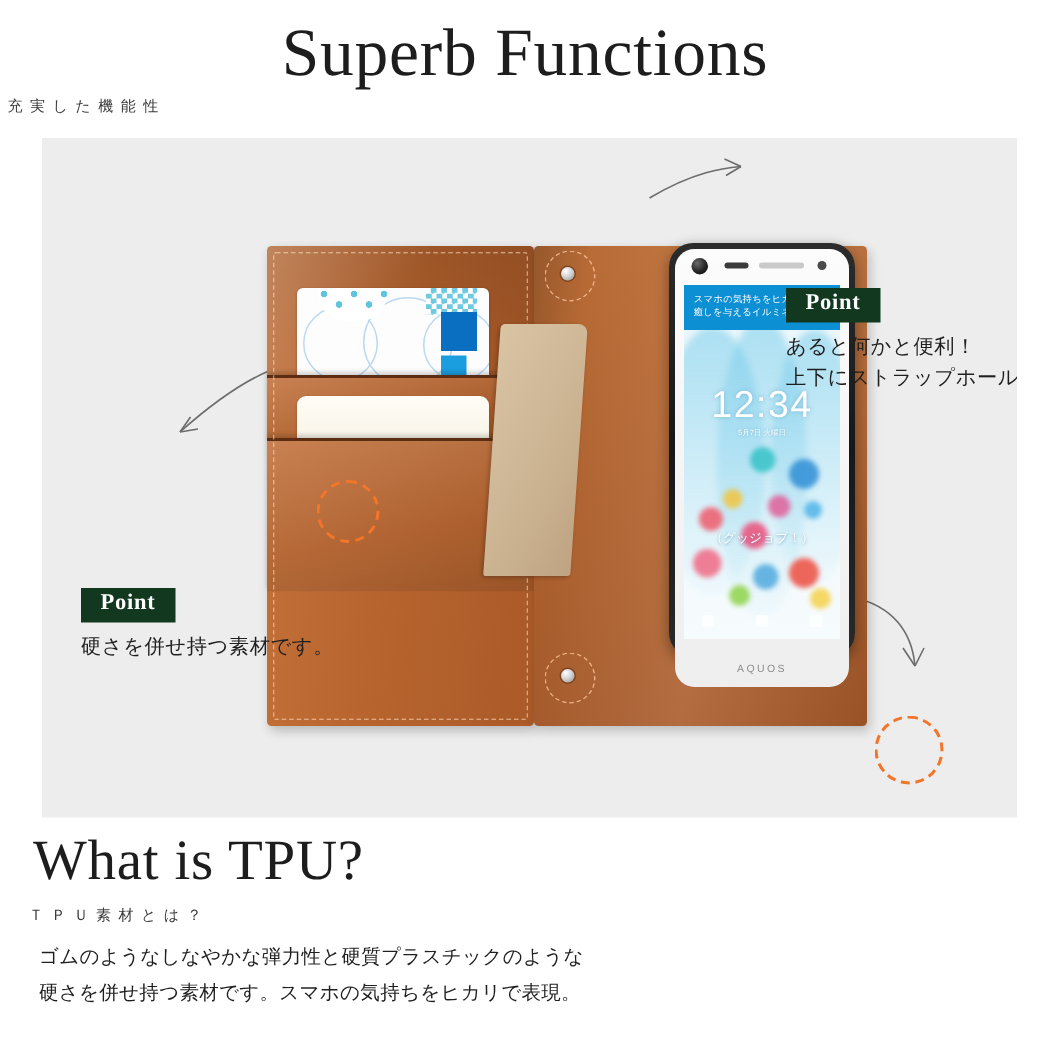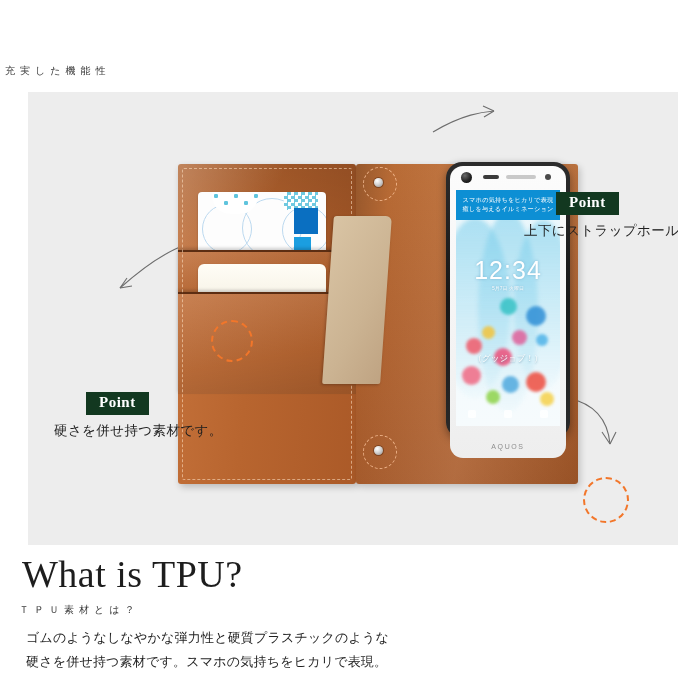--- a/index.html
+++ b/index.html
@@ -325,21 +325,20 @@
   .point-badge {
     display: inline-block;
     background: #123820;
     color: #ffffff;
     font-family: "Liberation Serif", serif;
     font-size: 15px;
     font-weight: 700;
     padding: 1px 13px 2px 13px;
     letter-spacing: 0.5px;
     line-height: 1.3;
-    margin-left: 32px;
   }
   .callout-line {
     font-size: 13.5px;
     color: #1f1f1f;
     line-height: 1.58;
     white-space: nowrap;
     letter-spacing: 0.4px;
   }
   #callout-strap  { left: 496px; top: 100px; }
   #callout-strap .point-badge { margin-bottom: 5px; }
@@ -376,20 +375,21 @@
     font-size: 13px;
     line-height: 1.85;
     color: #1f1f1f;
     letter-spacing: 0.2px;
   }
 </style>
 </head>
 <body>
 
 <div id="header">
+  <div id="main-title">Superb Functions</div>
   <div id="sub-title">充実した機能性</div>
 </div>
 
 <div id="photo-panel">
 
   <svg width="650" height="453" style="position:absolute;left:0;top:0;">
     <path d="M405 40 C 435 22, 455 20, 466 19" stroke="#6d6d6d" stroke-width="1.1" fill="none"></path>
     <path d="M466 19 L 455 14 M466 19 L 456 25" stroke="#6d6d6d" stroke-width="1.1" fill="none"></path>
     <path d="M160 152 C 135 160, 110 180, 92 196" stroke="#6d6d6d" stroke-width="1.1" fill="none"></path>
     <path d="M92 196 L 104 194 M92 196 L 99 186" stroke="#6d6d6d" stroke-width="1.1" fill="none"></path>
@@ -467,20 +467,21 @@
         <div id="phone-brand">AQUOS</div>
       </div>
     </div>
   </div>
 
   <div class="hl-circle" id="hl-card"></div>
   <div class="hl-circle" id="hl-phone"></div>
 
   <div class="callout" id="callout-strap">
     <div class="point-badge">Point</div>
+    <div class="callout-line">あると何かと便利！</div>
     <div class="callout-line">上下にストラップホール。</div>
   </div>
 
   <div class="callout" id="callout-pocket">
     <div class="point-badge">Point</div>
     <div class="callout-line">硬さを併せ持つ素材です。</div>
   </div>
 
 </div>
 

